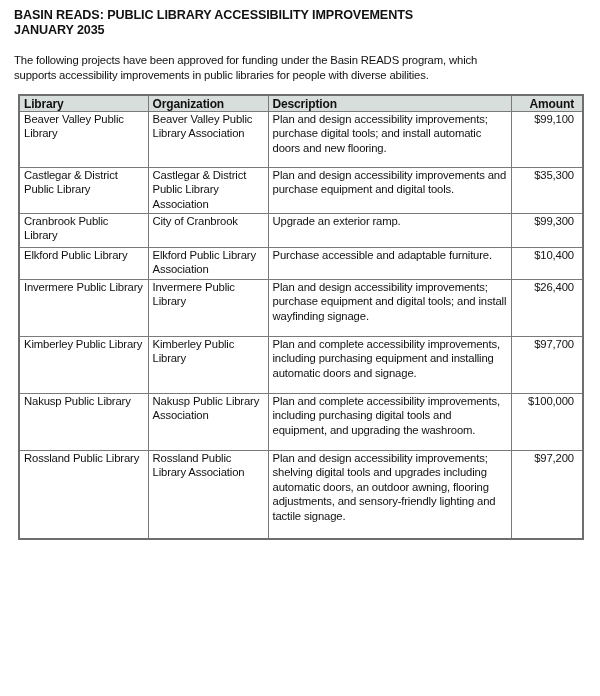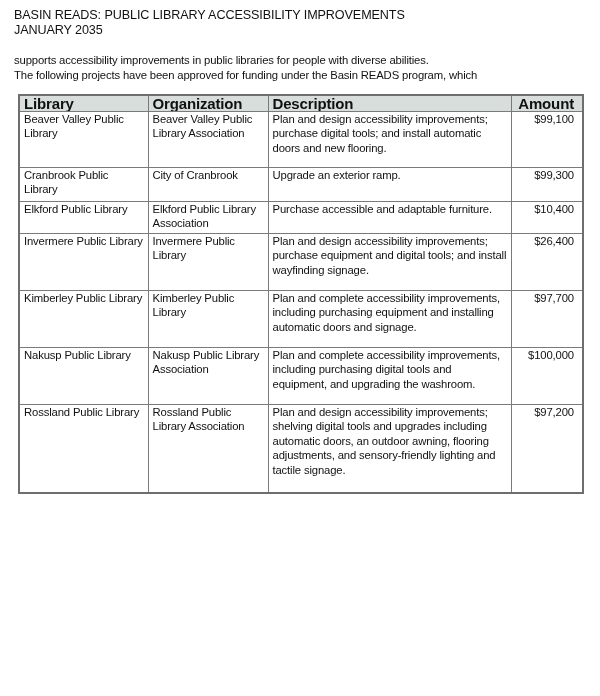--- a/index.html
+++ b/index.html
@@ -2,21 +2,21 @@
 <html><head>
 <meta charset="utf-8">
 <style>
   html, body { margin: 0; padding: 0; background: #ffffff; }
   body {
     width: 600px; height: 696px; overflow: hidden; position: relative;
     font-family: "Liberation Sans", sans-serif; color: #111111;
   }
   .title {
     position: absolute; left: 14px; top: 8px;
-    font-weight: normal; font-size: 12.6px; line-height: 15px; letter-spacing: -0.1px;
+    font-weight: bold; font-size: 12.6px; line-height: 15px; letter-spacing: -0.1px;
   }
   .intro {
     position: absolute; left: 14px; top: 53px; width: 580px;
     font-size: 11.3px; line-height: 15px; letter-spacing: -0.15px;
   }
   table.grants {
     position: absolute; left: 18px; top: 94px;
     width: 564px;
     border-collapse: collapse;
     table-layout: fixed;
@@ -26,42 +26,42 @@
   table.grants th, table.grants td {
     border: 1.5px solid #7a7a7a;
     padding: 0 3px 1px 4px;
     vertical-align: top;
     text-align: left;
     overflow: hidden;
   }
   table.grants th {
     background: #d7dedb;
     font-weight: bold;
-    font-size: 15px;
+    font-size: 12px;
     line-height: 14px;
     padding-top: 1px;
     padding-bottom: 0;
   }
   table.grants th.amt, table.grants td.amt { text-align: right; padding-right: 8px; }
   col.c1 { width: 129px; }
   col.c2 { width: 120px; }
   col.c3 { width: 243px; }
   col.c4 { width: 72px; }
 </style>
 </head>
 <body>
 
 <div class="title">
   <div>BASIN READS: PUBLIC LIBRARY ACCESSIBILITY IMPROVEMENTS</div>
   <div>JANUARY 2035</div>
 </div>
 
 <div class="intro">
+  <div>The following projects have been approved for funding under the Basin READS program, which</div>
   <div>supports accessibility improvements in public libraries for people with diverse abilities.</div>
-  <div>The following projects have been approved for funding under the Basin READS program, which</div>
 </div>
 
 <table class="grants">
   <colgroup>
     <col class="c1">
       <col class="c2">
       <col class="c3">
       <col class="c4">
   </colgroup>
   <thead>
@@ -71,20 +71,26 @@
       <th>Description</th>
       <th class="amt">Amount</th>
     </tr>
   </thead>
   <tbody>
     <tr style="height:56px">
       <td>Beaver Valley Public Library</td>
       <td>Beaver Valley Public Library Association</td>
       <td>Plan and design accessibility improvements; purchase digital tools; and install automatic doors and new flooring.</td>
       <td class="amt">$99,100</td>
+    </tr>
+    <tr style="height:46px">
+      <td>Castlegar &amp; District Public Library</td>
+      <td>Castlegar &amp; District Public Library Association</td>
+      <td>Plan and design accessibility improvements and purchase equipment and digital tools.</td>
+      <td class="amt">$35,300</td>
     </tr>
     <tr style="height:34px">
       <td>Cranbrook Public Library</td>
       <td>City of Cranbrook</td>
       <td>Upgrade an exterior ramp.</td>
       <td class="amt">$99,300</td>
     </tr>
     <tr style="height:32px">
       <td>Elkford Public Library</td>
       <td>Elkford Public Library Association</td>

